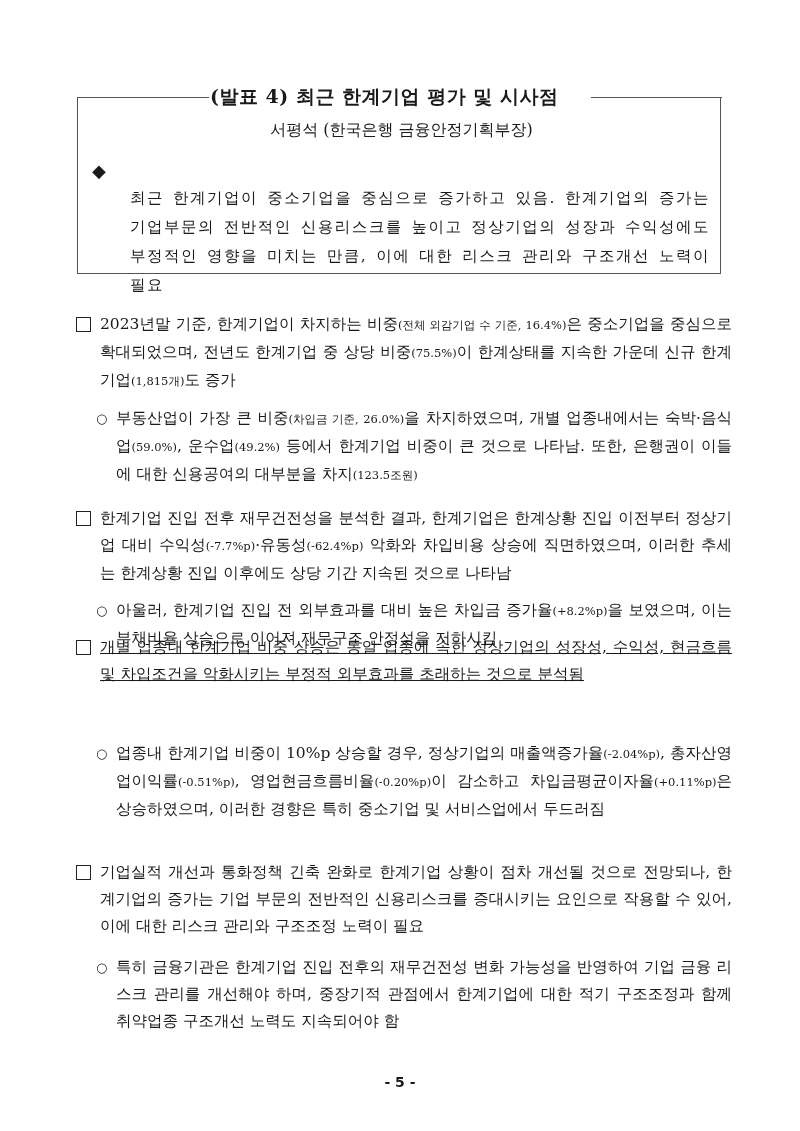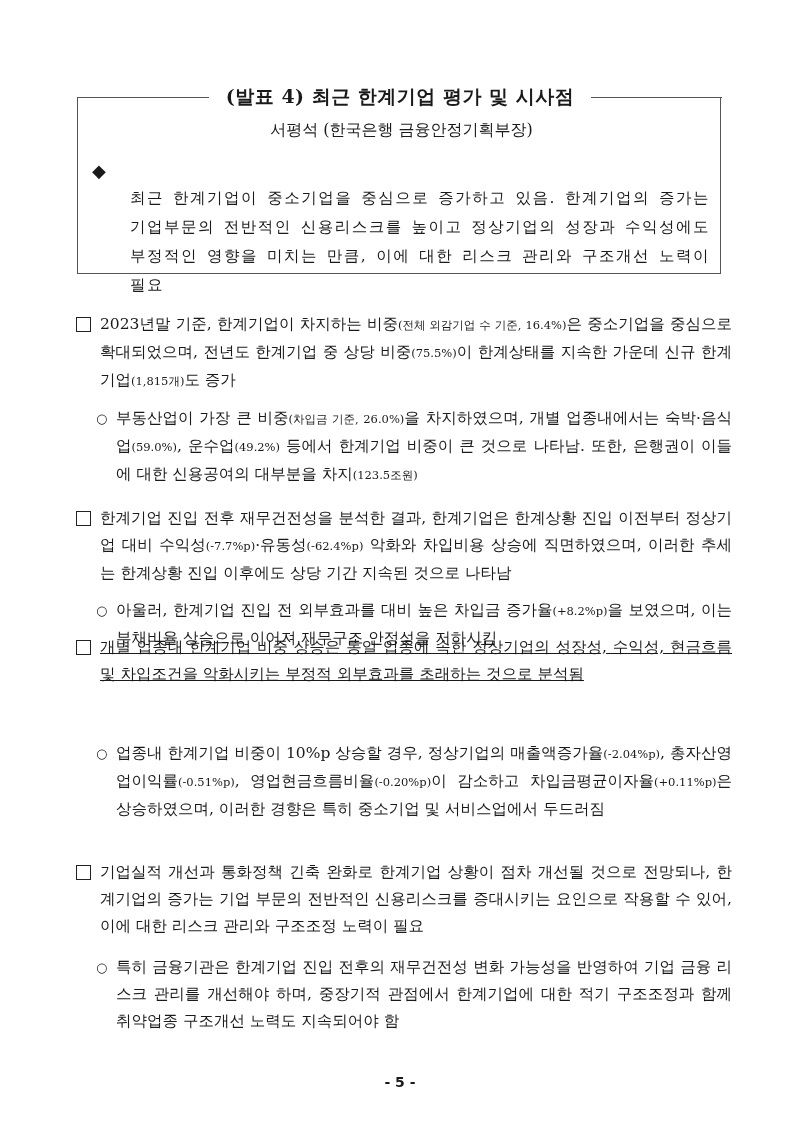--- a/index.html
+++ b/index.html
@@ -2,21 +2,21 @@
 <html><head>
 <meta charset="utf-8">
 <style>
   html, body { margin: 0; padding: 0; background: #ffffff; }
   body { width: 800px; height: 1131px; position: relative; overflow: hidden;
          font-family: "DejaVu Serif", "Liberation Serif", serif; color: #1a1a1a; }
   .summary-box { position: absolute; left: 77px; top: 97px; width: 644px; height: 177px;
                  border: 1.5px solid #555; border-top: none; box-sizing: border-box; }
   .box-top-left { position: absolute; left: 77px; top: 97px; width: 132px; height: 0; border-top: 1.5px solid #555; }
   .box-top-right { position: absolute; left: 591px; top: 97px; width: 131px; height: 0; border-top: 1.5px solid #555; }
-  .title { position: absolute; left: 210px; width: 380px; top: 84px; text-align: center;
+  .title { position: absolute; left: 210px; width: 380px; top: 84px; 
            font-size: 19px; font-weight: bold; letter-spacing: 0.5px; white-space: nowrap; }
   .subtitle { position: absolute; left: 77px; width: 649px; top: 120px; text-align: center;
               font-size: 16px; white-space: nowrap; }
   .summary { position: absolute; left: 90px; top: 156px; width: 620px; font-size: 15.5px;
              line-height: 29px; }
   .summary .diamond { position: absolute; left: 2px; top: 0; font-size: 18px; }
   .summary .text { margin-left: 40px; text-align: justify; text-align-last: left; letter-spacing: 1.5px; margin-top: 28px; }
   .section { position: absolute; left: 76px; width: 656px; font-size: 15.5px; line-height: 27px; }
   .section .marker { position: absolute; left: 0; top: 0; }
   .section .box-marker { width: 15px; height: 15px; border: 1.3px solid #222; box-sizing: border-box; top: 6px; }

